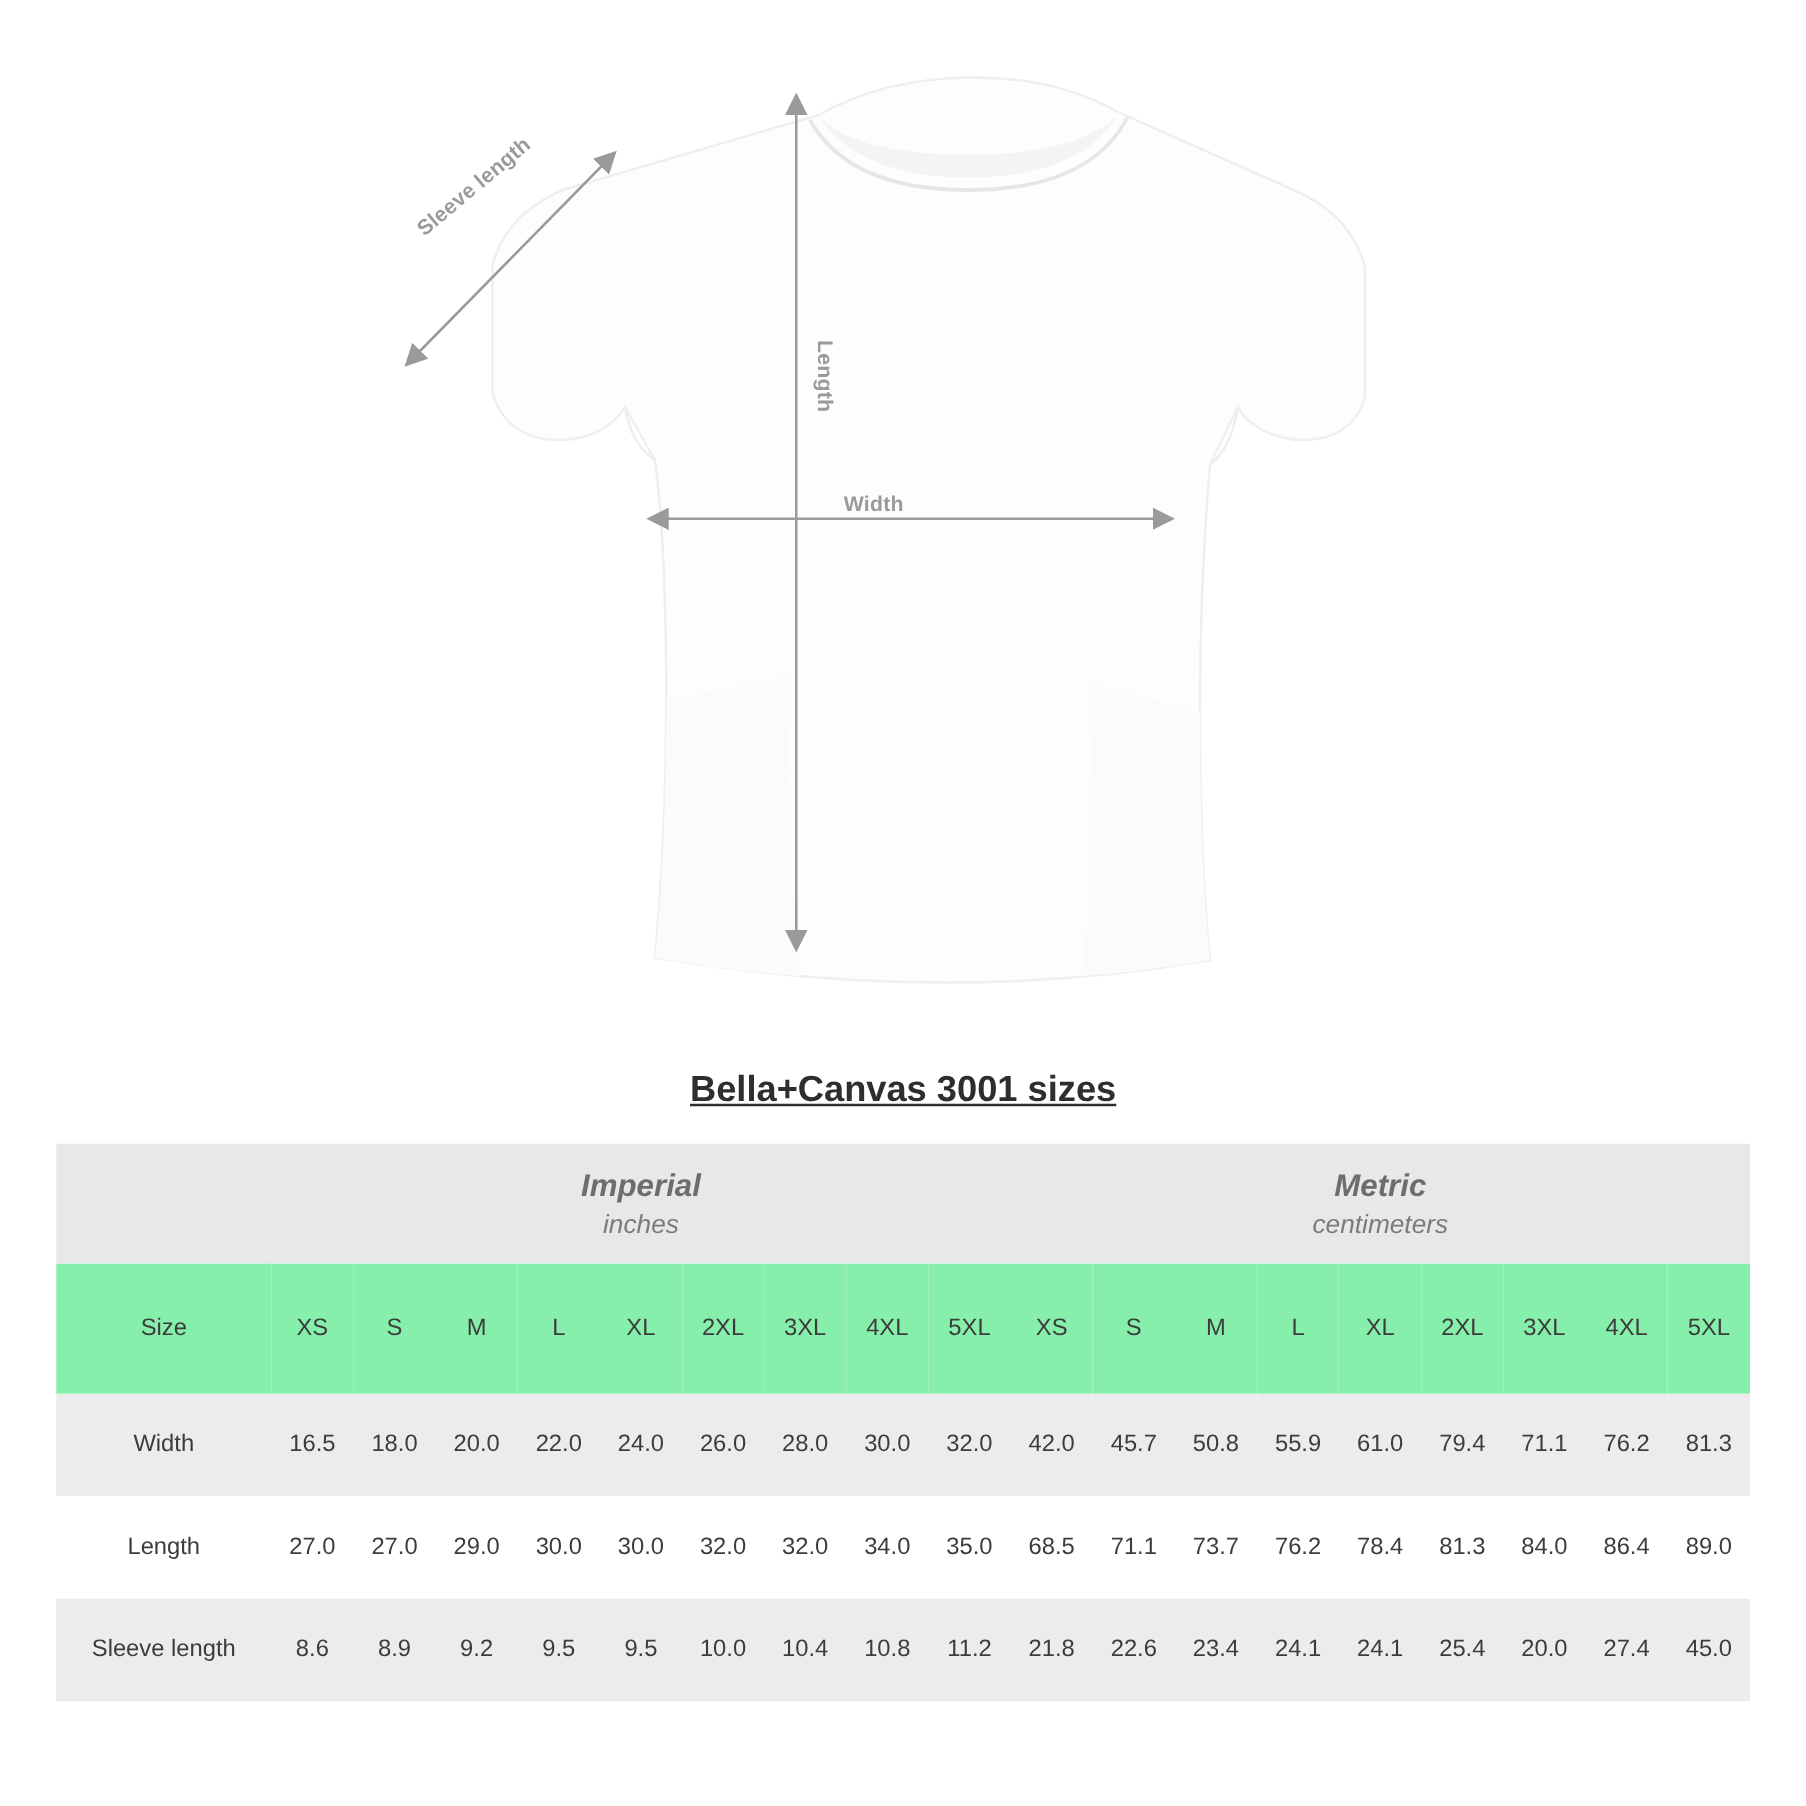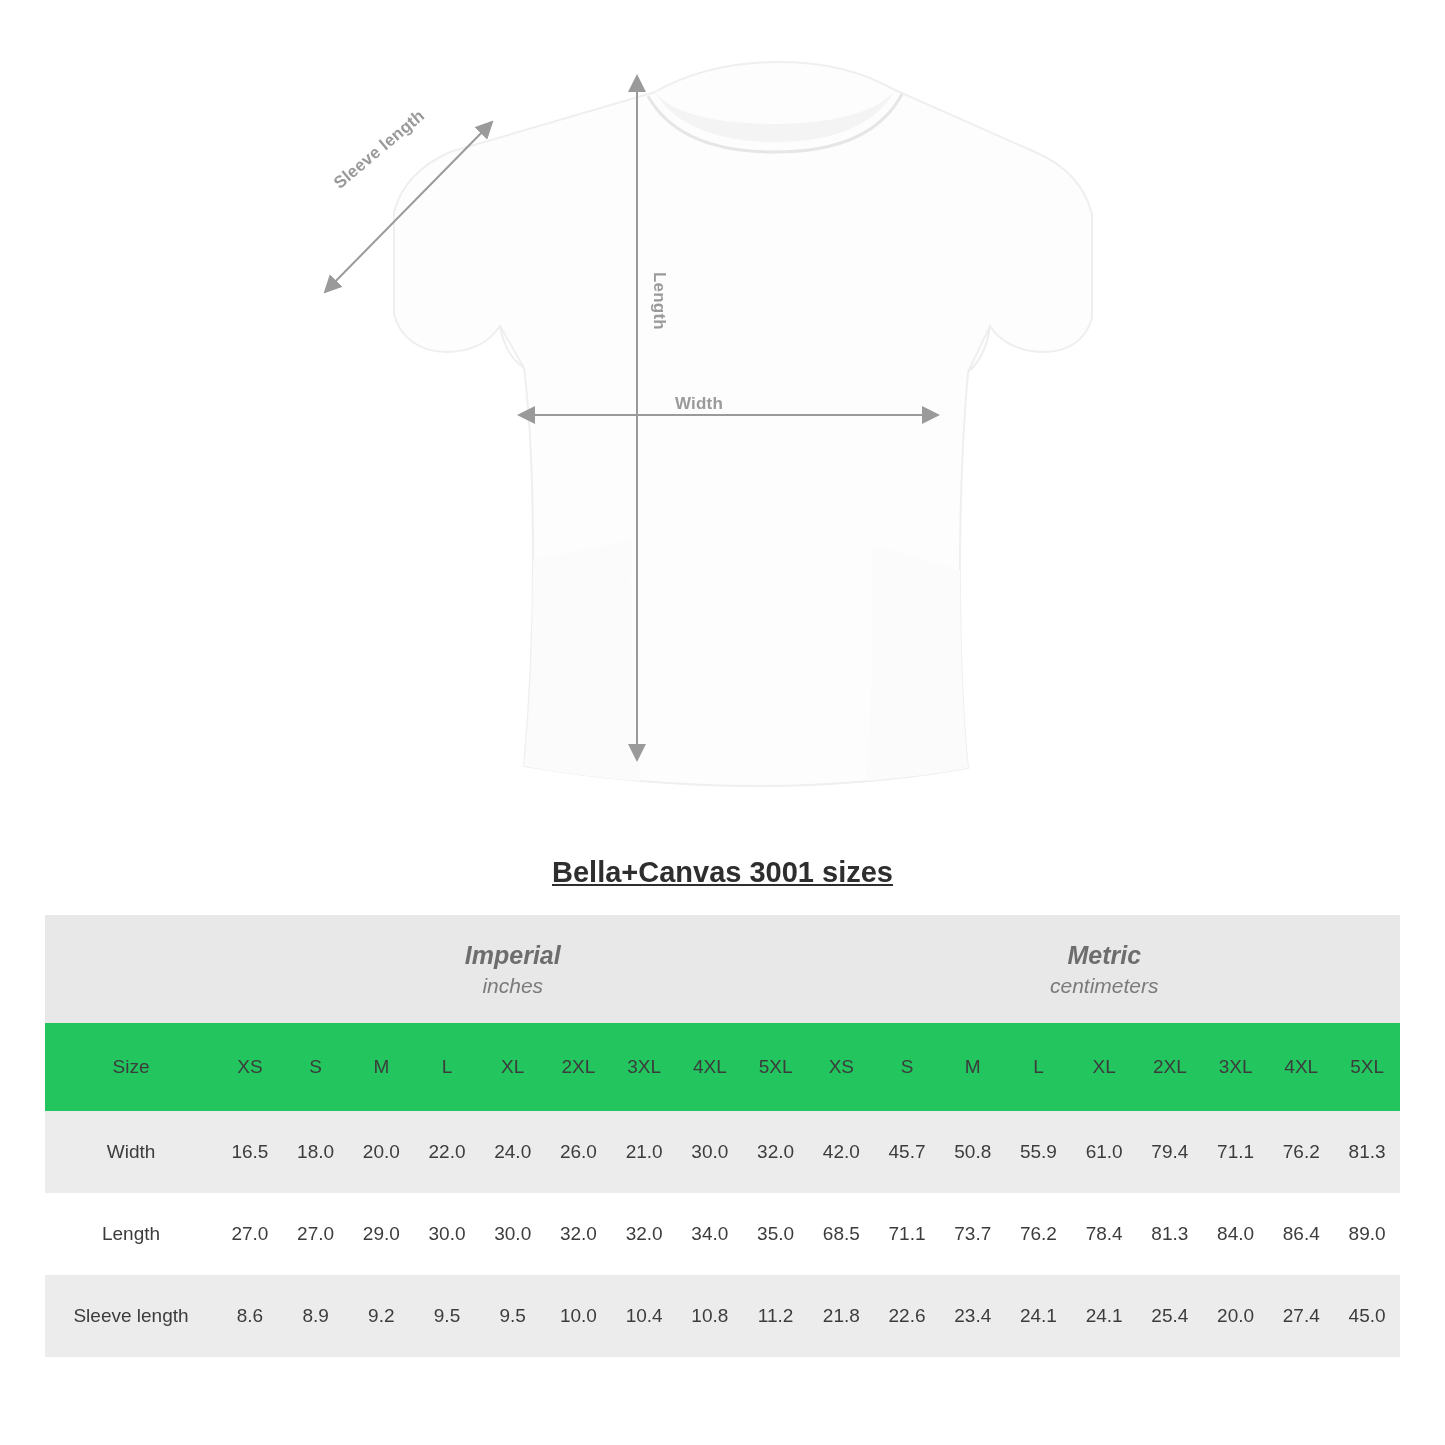--- a/index.html
+++ b/index.html
@@ -82,38 +82,38 @@
   }
   table.size-table td, table.size-table th {
     text-align: center;
     vertical-align: middle;
     font-weight: normal;
     border: 0;
     padding: 0;
   }
   .unit-head td {
     background: #e8e8e8;
-    height: 108px;
+    height: 96px;
   }
   .unit-name {
     font-size: 25px;
     font-style: italic;
     font-weight: bold;
     color: #6d6d6d;
     line-height: 1.2;
   }
   .unit-sub {
     font-size: 21px;
     font-style: italic;
     color: #7b7b7b;
     padding-top: 4px;
   }
   .row-header td {
-    height: 88px;
-    background: #22c55e;
+    height: 104px;
+    background: #86efac;
     font-size: 19px;
     font-weight: bold;
     color: #3c3c3c;
   }
   .row-header td.rowlabel {
     font-size: 19px;
   }
   tr.data-row td {
     height: 82px;
     font-size: 19px;
@@ -265,21 +265,21 @@
       </tr>
 
       <tr class="data-row shade">
         <td class="rowlabel">Width</td>
         <td>16.5</td>
         <td>18.0</td>
         <td>20.0</td>
         <td>22.0</td>
         <td>24.0</td>
         <td>26.0</td>
-        <td>21.0</td>
+        <td>28.0</td>
         <td>30.0</td>
         <td>32.0</td>
         <td>42.0</td>
         <td>45.7</td>
         <td>50.8</td>
         <td>55.9</td>
         <td>61.0</td>
         <td>79.4</td>
         <td>71.1</td>
         <td>76.2</td>

